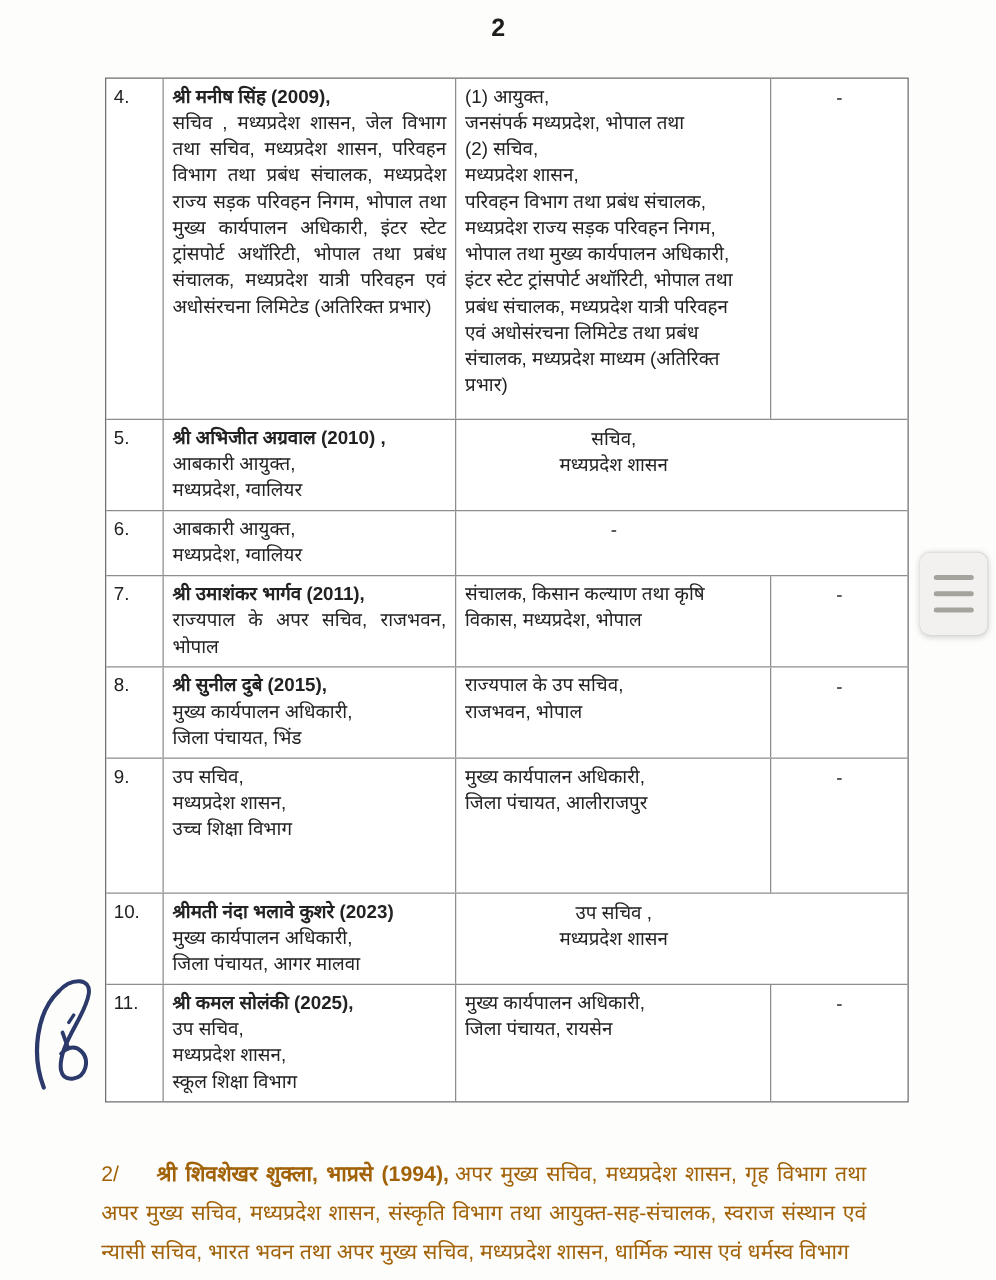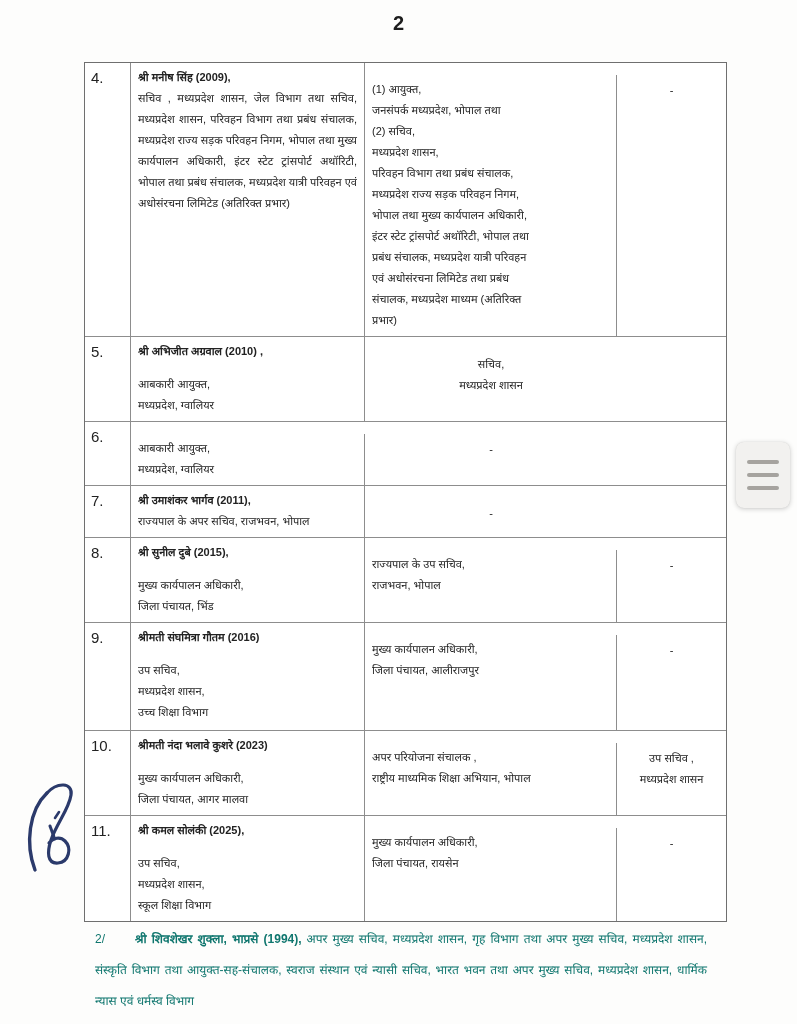--- a/index.html
+++ b/index.html
@@ -11,33 +11,33 @@
   .page-number {
     position:absolute; top:12px; left:0; width:797px;
     text-align:center; font-size:20px; font-weight:600; color:#1d1d1d;
   }
   .doc-table {
     position:absolute; left:84px; top:62px; width:643px;
     border:1.5px solid #6f6f6f; background:#fff;
   }
   .row { display:grid; grid-template-columns:46px 234px 252px 1fr; border-top:1px solid #8d8d8d; }
   .row:first-child { border-top:none; }
-  .c { border-right:1px solid #8d8d8d; padding:4px 7px 5px 7px; font-size:11px; line-height:21px; }
+  .c { border-right:1px solid #8d8d8d; padding:4px 7px 5px 7px; font-size:15px; line-height:21px; }
   .c:last-child { border-right:none; }
   .c1 { padding-left:6px; font-size:15px; }
   .name { font-weight:bold; }
   .flow { text-align:justify; }
-  .pre { white-space:pre-line;margin-top:12px; }
+  .pre { white-space:pre-line; }
   .c4 { text-align:center; padding-top:5px; }
   .r0 { min-height:272px; }
   .r5 { min-height:108px; }
   .r6 { min-height:72px; }
   .footer-para {
-    position:absolute; left:95px; top:924px; width:612px;
-    font-size:12px; line-height:31px; text-align:justify; color:#0f766e;
+    position:absolute; left:81px; top:924px; width:612px;
+    font-size:17px; line-height:31px; text-align:justify; color:#a16207;
   }
   .footer-prefix { margin-right:30px; }
   .footer-name { font-weight:bold; }
   .footer-text { margin-left:5px; }
   .signature { position:absolute; left:20px; top:780px; width:78px; height:108px; }
   .float-btn {
     position:absolute; left:736px; top:442px; width:54px; height:66px;
     background:#f2f1ef; border-radius:8px;
     box-shadow:0 1px 5px rgba(0,0,0,0.20), 0 0 1px rgba(0,0,0,0.12);
     display:flex; flex-direction:column; justify-content:center; align-items:center; gap:9px;
@@ -92,57 +92,56 @@
 मध्यप्रदेश, ग्वालियर</div>
       <div class="c c4 pre">-</div>
     </div>
 
     <div class="row">
       <div class="c c1">7.</div>
       <div class="c c2">
         <span class="name">श्री उमाशंकर भार्गव (2011),</span>
         <div class="flow">राज्यपाल के अपर सचिव, राजभवन, भोपाल</div>
       </div>
+      <div class="c c3 pre">संचालक, किसान कल्याण तथा कृषि
+विकास, मध्यप्रदेश, भोपाल</div>
       <div class="c c4 pre">-</div>
     </div>
 
     <div class="row">
       <div class="c c1">8.</div>
       <div class="c c2">
         <div class="name">श्री सुनील दुबे (2015),</div>
         <div class="pre">मुख्य कार्यपालन अधिकारी,
 जिला पंचायत, भिंड</div>
       </div>
       <div class="c c3 pre">राज्यपाल के उप सचिव,
 राजभवन, भोपाल</div>
       <div class="c c4 pre">-</div>
     </div>
 
     <div class="row r5">
       <div class="c c1">9.</div>
       <div class="c c2">
-        <div class="name">श्रीमती संघमित्रा गौतम (2016)</div>
         <div class="pre">उप सचिव,
 मध्यप्रदेश शासन,
 उच्च शिक्षा विभाग</div>
       </div>
       <div class="c c3 pre">मुख्य कार्यपालन अधिकारी,
 जिला पंचायत, आलीराजपुर</div>
       <div class="c c4 pre">-</div>
     </div>
 
     <div class="row r6">
       <div class="c c1">10.</div>
       <div class="c c2">
         <div class="name">श्रीमती नंदा भलावे कुशरे (2023)</div>
         <div class="pre">मुख्य कार्यपालन अधिकारी,
 जिला पंचायत, आगर मालवा</div>
       </div>
-      <div class="c c3 pre">अपर परियोजना संचालक ,
-राष्ट्रीय माध्यमिक शिक्षा अभियान, भोपाल</div>
       <div class="c c4 pre">उप सचिव ,
 मध्यप्रदेश शासन</div>
     </div>
 
     <div class="row">
       <div class="c c1">11.</div>
       <div class="c c2">
         <div class="name">श्री कमल सोलंकी (2025),</div>
         <div class="pre">उप सचिव,
 मध्यप्रदेश शासन,

